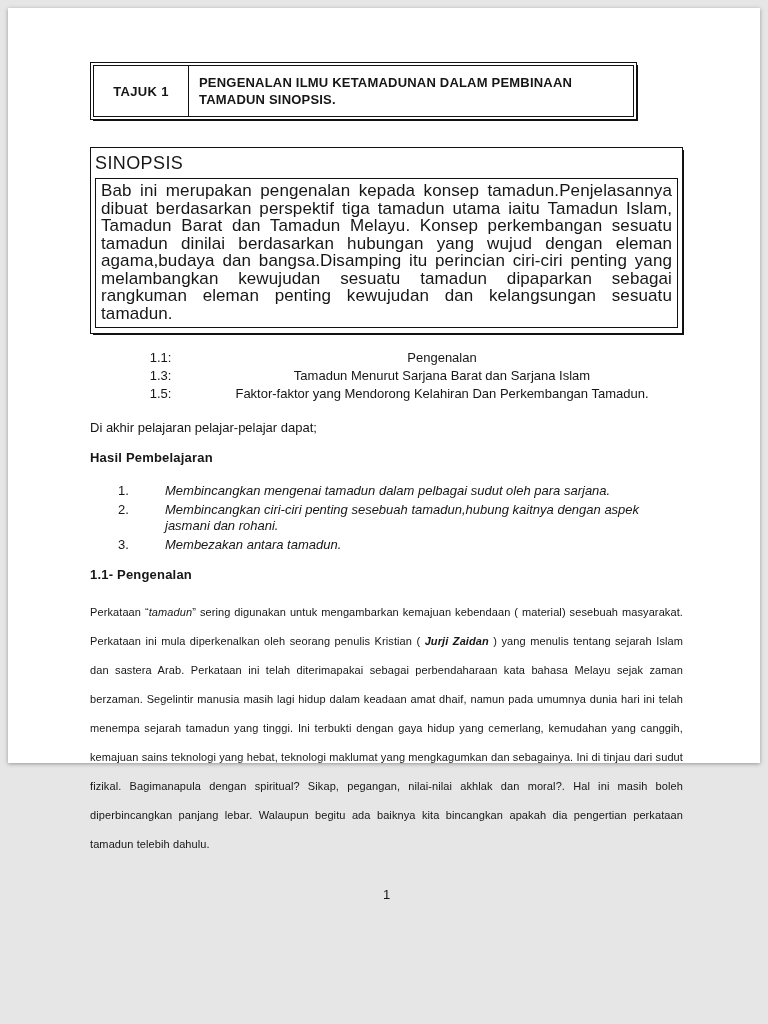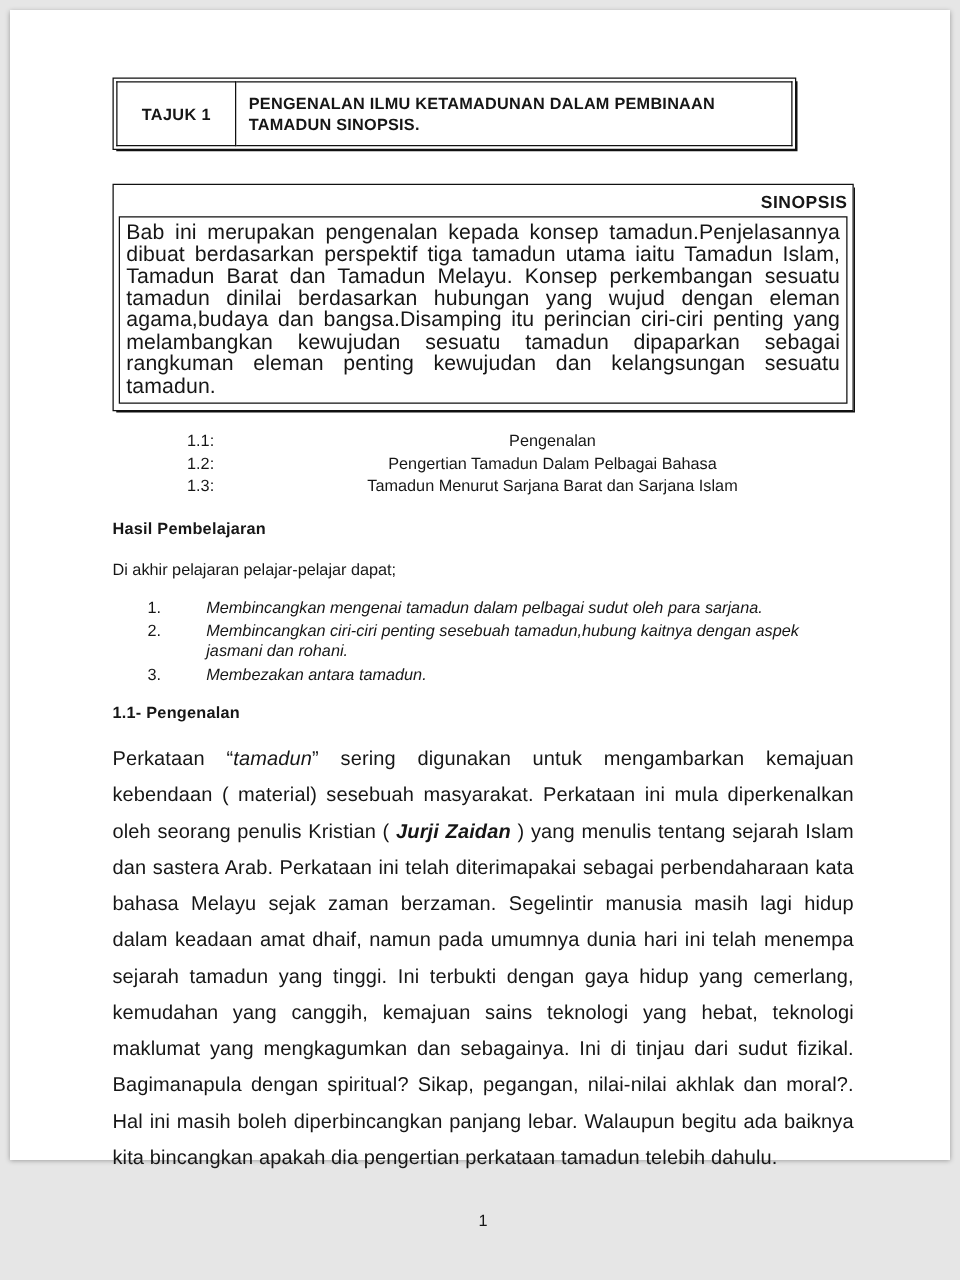--- a/index.html
+++ b/index.html
@@ -7,21 +7,21 @@
     width: 768px; height: 1024px;
     background: #e6e6e6;
     font-family: "Liberation Sans", "DejaVu Sans", sans-serif;
     color: #161616;
     overflow: hidden;
   }
   .canvas { width: 768px; height: 1024px; position: relative; }
   .page {
     position: absolute;
     left: 8px; top: 8px;
-    width: 752px; height: 920px;
+    width: 752px; height: 755px;
     background: #ffffff;
     box-shadow: 0 1px 4px rgba(0,0,0,0.35);
     padding: 54px 77px 0 82px;
   }
 
   
   .header-table {
     width: 547px;
     border: 1px solid #111;
     padding: 2px;
@@ -52,23 +52,23 @@
 
   
   .sinopsis-box {
     width: 593px;
     border: 1px solid #111;
     padding: 3px 4px 5px 4px;
     box-shadow: 2px 2px 0 -1px #111;
     margin-bottom: 16px;
   }
   .sinopsis-heading {
-    text-align: right;
-    font-weight: bold;
-    font-size: 14px;
+    text-align: left;
+    font-weight: normal;
+    font-size: 18px;
     padding: 2px 0 4px 0;
     letter-spacing: 0.4px;
   }
   .sinopsis-body {
     border: 1px solid #111;
     padding: 3px 5px 5px 5px;
     font-size: 17px;
     line-height: 17.5px;
     text-align: justify;
     letter-spacing: 0.1px;
@@ -93,21 +93,21 @@
 
   
   .objectives { margin-left: 28px; margin-bottom: 14px; width: 540px; }
   .objective-row { display: flex; margin-bottom: 2px; }
   .objective-num { width: 47px; flex: 0 0 47px; }
   .objective-text { flex: 1; line-height: 16.5px; font-style: italic; }
 
   .section-heading { margin-bottom: 15px; letter-spacing: 0.2px; }
 
   .main-para {
-    font-size: 16px;
+    font-size: 11px;
     line-height: 29px;
     text-align: justify;
     letter-spacing: 0.1px;
     width: 593px;
   }
 
   .page-number {
     margin-top: 28px;
     text-align: center;
     font-size: 13px;
@@ -136,31 +136,31 @@
       <div class="sinopsis-body">Bab ini merupakan pengenalan kepada konsep tamadun.Penjelasannya dibuat berdasarkan perspektif tiga tamadun utama iaitu Tamadun Islam, Tamadun Barat dan Tamadun Melayu. Konsep perkembangan sesuatu tamadun dinilai berdasarkan hubungan yang wujud dengan eleman agama,budaya dan bangsa.Disamping itu perincian ciri-ciri penting yang melambangkan kewujudan sesuatu tamadun dipaparkan sebagai rangkuman eleman penting kewujudan dan kelangsungan sesuatu tamadun.</div>
     </div>
 
 
     <div class="topics body-text">
       <div class="topic-row">
         <span class="topic-num">1.1:</span>
         <span class="topic-text">Pengenalan</span>
       </div>
       <div class="topic-row">
-        <span class="topic-num">1.2:</span>
-        <span class="topic-text">Pengertian Tamadun Dalam Pelbagai Bahasa</span>
-      </div>
-      <div class="topic-row">
         <span class="topic-num">1.3:</span>
         <span class="topic-text">Tamadun Menurut Sarjana Barat dan Sarjana Islam</span>
       </div>
+      <div class="topic-row">
+        <span class="topic-num">1.5:</span>
+        <span class="topic-text">Faktor-faktor yang Mendorong Kelahiran Dan Perkembangan Tamadun.</span>
+      </div>
     </div>
 
+    <p class="body-text hasil-intro">Di akhir pelajaran pelajar-pelajar dapat;</p>
     <p class="body-text bold hasil-heading">Hasil  Pembelajaran</p>
-    <p class="body-text hasil-intro">Di akhir pelajaran pelajar-pelajar dapat;</p>
 
     <div class="objectives body-text">
       <div class="objective-row">
         <span class="objective-num">1.</span>
         <span class="objective-text">Membincangkan mengenai tamadun dalam pelbagai sudut oleh para sarjana.</span>
       </div>
       <div class="objective-row">
         <span class="objective-num">2.</span>
         <span class="objective-text">Membincangkan ciri-ciri penting sesebuah tamadun,hubung kaitnya dengan aspek jasmani dan rohani.</span>
       </div>

